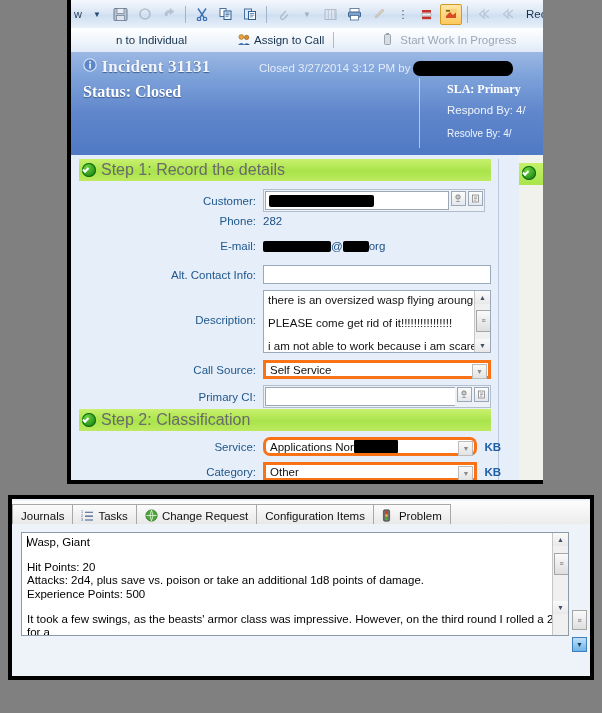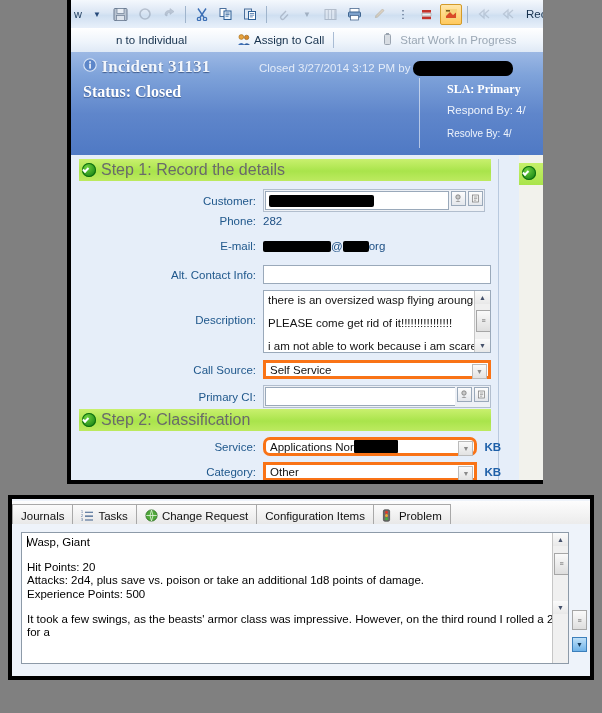--- a/index.html
+++ b/index.html
@@ -132,21 +132,21 @@
     border:4px solid #000;box-sizing:border-box;background:#eef3fa;overflow:hidden;
   }
   .tabstrip{position:absolute;left:0;top:2px;width:578px;height:25px;
     background:linear-gradient(#fdfdfd,#eaeaea);display:flex;align-items:flex-end;
     border-bottom:1px solid #a8a8a8;}
   .tab{height:22px;display:flex;align-items:center;gap:4px;padding:0 8px;
     border:1px solid #a8a8a8;border-bottom:none;background:linear-gradient(#fbfbfb,#e6e6e6);
     font-size:11.5px;color:#111;margin-right:-1px;box-sizing:border-box;}
   .tab .gi{width:13px;height:13px;flex:0 0 auto;}
   .panelbody{position:absolute;left:0;top:25px;width:578px;height:152px;background:#eef3fa;}
-  .jta{position:absolute;left:9px;top:8px;width:548px;height:132px;
+  .jta{position:absolute;left:9px;top:8px;width:548px;height:104px;
     border:1px solid #8d9aa8;background:#fff;box-sizing:border-box;overflow:hidden;
     font-size:11.5px;color:#000;line-height:13.2px;padding:3px 5px;
     font-family:"Liberation Sans",sans-serif;}
   .jta .blank{height:12px;}
   .caret{display:inline-block;width:1px;height:11px;background:#000;
     vertical-align:-1px;margin-right:-1px;}
   .outsb{position:absolute;right:2px;top:26px;width:16px;height:150px;background:#eef3fa;}
 
   .footer{position:absolute;left:0;top:684px;width:602px;height:29px;background:#808080;}
   .via{position:absolute;left:8px;top:690px;font-size:18px;color:#c9c9c9;}

